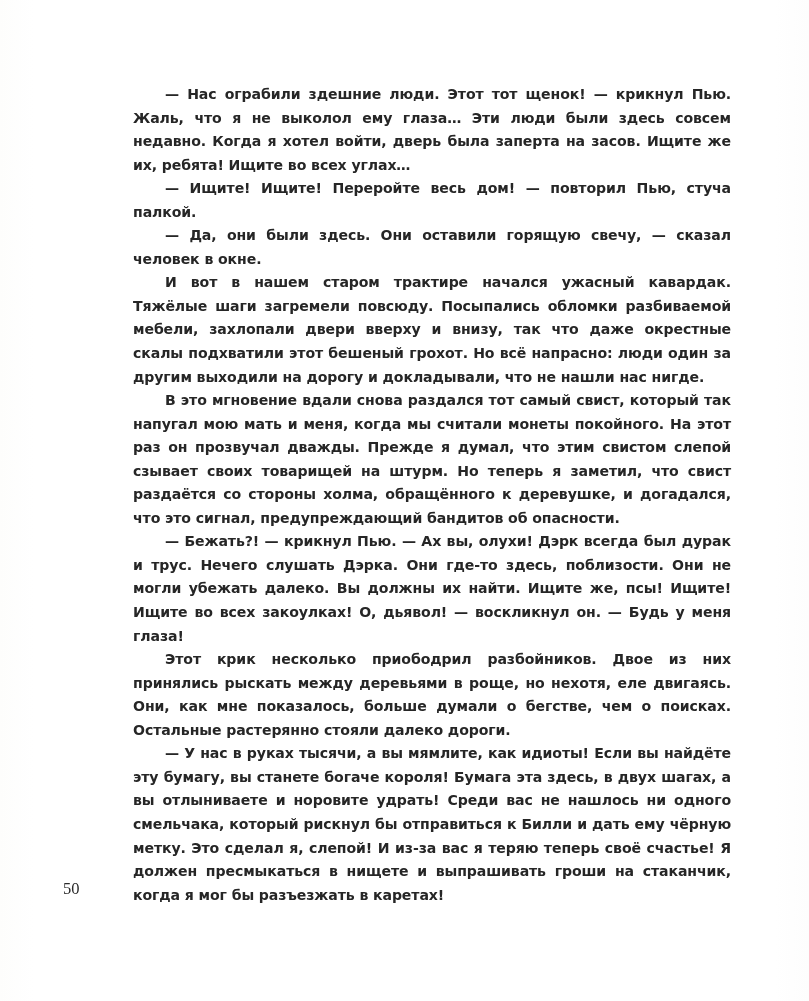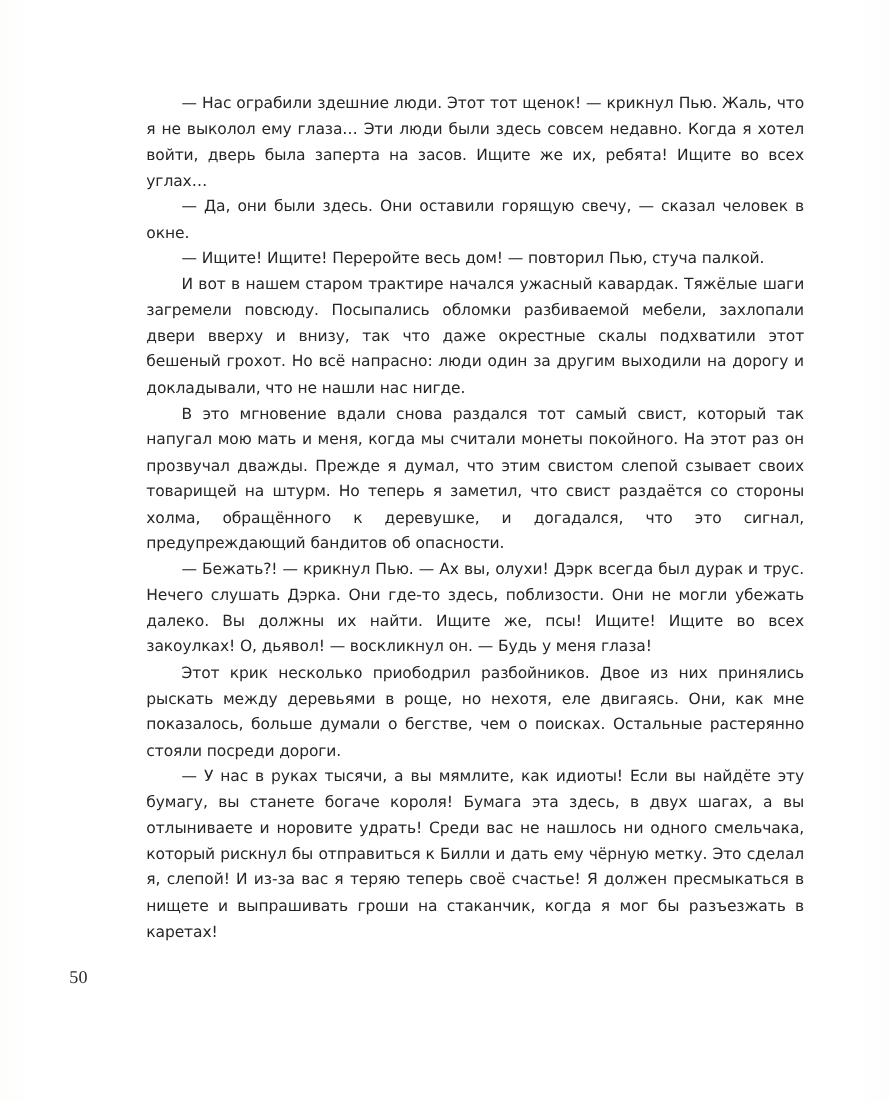--- a/index.html
+++ b/index.html
@@ -37,43 +37,44 @@
     text-indent: 32px;
     text-align: justify;
     font-family: "DejaVu Sans", "Liberation Sans", sans-serif;
     font-size: 14.1px;
     line-height: 23.55px;
     color: #262626;
     letter-spacing: -0.1px;
     word-spacing: 0px;
     -webkit-font-smoothing: antialiased;
     hyphens: manual;
+    font-weight: bold;
   }
 
   .page-number {
     position: absolute;
     left: 63px;
     top: 879px;
     font-family: "Liberation Serif", "DejaVu Serif", serif;
     font-size: 16.5px;
     line-height: 20px;
     color: #2b2b2b;
   }
 </style>
 </head>
 <body>
 
 <div class="page">
 
   <div class="text-block">
     <p class="para">— Нас ограбили здешние люди. Этот тот щенок! — крикнул Пью. Жаль, что я не выколол ему глаза… Эти люди были здесь совсем недавно. Когда я хотел войти, дверь была заперта на засов. Ищите же их, ребята! Ищите во всех углах…</p>
+    <p class="para">— Ищите! Ищите! Переройте весь дом! — повторил Пью, стуча палкой.</p>
     <p class="para">— Да, они были здесь. Они оставили горящую свечу, — сказал человек в окне.</p>
-    <p class="para">— Ищите! Ищите! Переройте весь дом! — повторил Пью, стуча палкой.</p>
     <p class="para">И вот в нашем старом трактире начался ужасный кавардак. Тяжёлые шаги загремели повсюду. Посыпались обломки разбиваемой мебели, захлопали двери вверху и внизу, так что даже окрестные скалы подхватили этот бешеный грохот. Но всё напрасно: люди один за другим выходили на дорогу и докладывали, что не нашли нас нигде.</p>
     <p class="para">В это мгновение вдали снова раздался тот самый свист, который так напугал мою мать и меня, когда мы считали монеты покойного. На этот раз он прозвучал дважды. Прежде я думал, что этим свистом слепой сзывает своих товарищей на штурм. Но теперь я заметил, что свист раздаётся со стороны холма, обращённого к деревушке, и догадался, что это сигнал, предупреждающий бандитов об опасности.</p>
     <p class="para">— Бежать?! — крикнул Пью. — Ах вы, олухи! Дэрк всегда был дурак и трус. Нечего слушать Дэрка. Они где-то здесь, поблизости. Они не могли убежать далеко. Вы должны их найти. Ищите же, псы! Ищите! Ищите во всех закоулках! О, дьявол! — воскликнул он. — Будь у меня глаза!</p>
-    <p class="para">Этот крик несколько приободрил разбойников. Двое из них принялись рыскать между деревьями в роще, но нехотя, еле двигаясь. Они, как мне показалось, больше думали о бегстве, чем о поисках. Остальные растерянно стояли посреди дороги.</p>
+    <p class="para">Этот крик несколько приободрил разбойников. Двое из них принялись рыскать между деревьями в роще, но нехотя, еле двигаясь. Они, как мне показалось, больше думали о бегстве, чем о поисках. Остальные растерянно стояли далеко дороги.</p>
     <p class="para">— У нас в руках тысячи, а вы мямлите, как идиоты! Если вы найдёте эту бумагу, вы станете богаче короля! Бумага эта здесь, в двух шагах, а вы отлыниваете и норовите удрать! Среди вас не нашлось ни одного смельчака, который рискнул бы отправиться к Билли и дать ему чёрную метку. Это сделал я, слепой! И из-за вас я теряю теперь своё счастье! Я должен пресмыкаться в нищете и выпрашивать гроши на стаканчик, когда я мог бы разъезжать в каретах!</p>
   </div>
 
   <div class="page-number">50</div>
 
 </div>
 
 </body></html>

